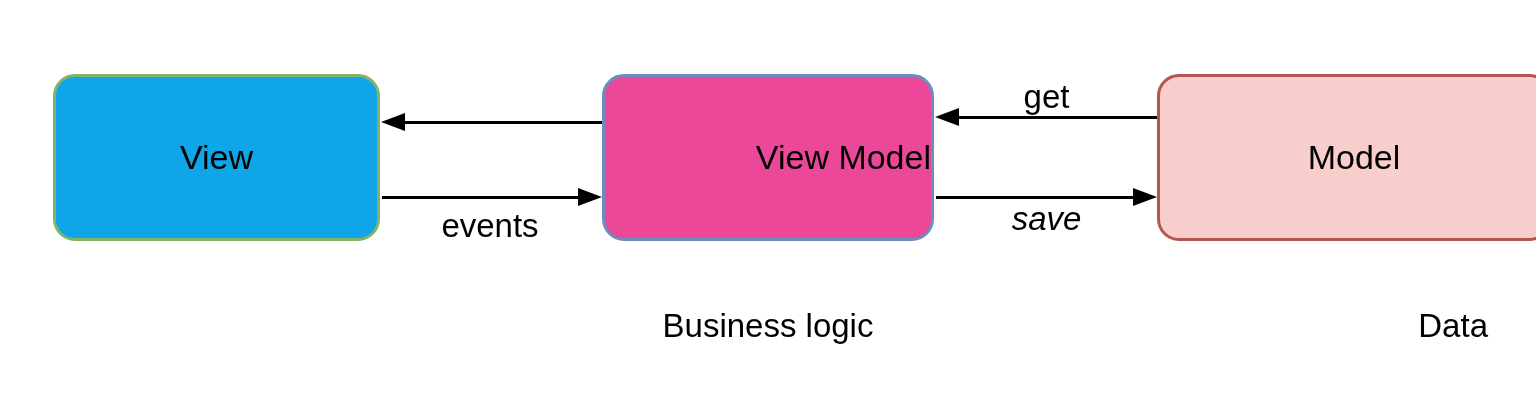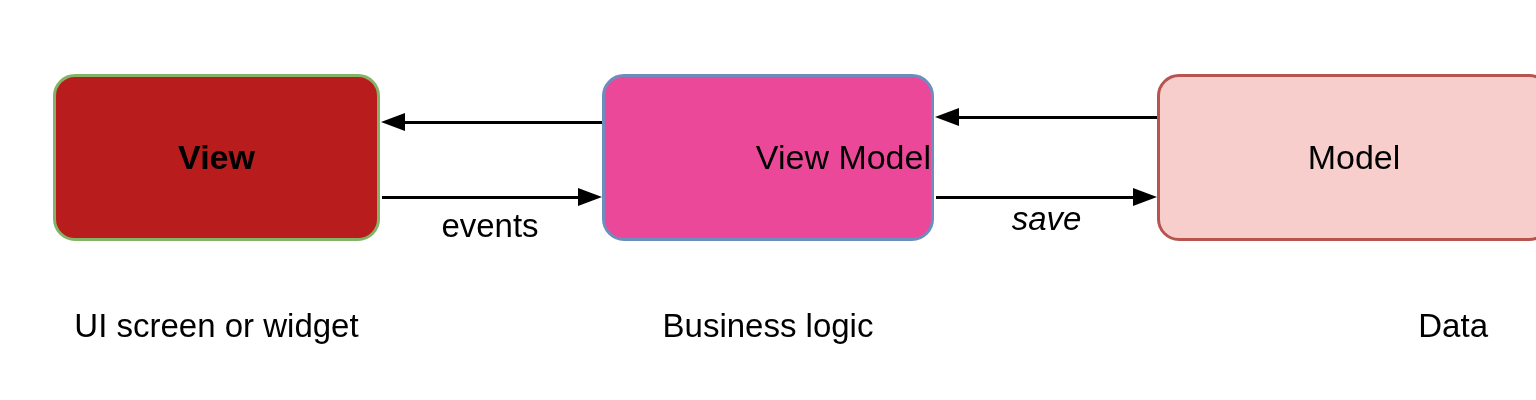--- a/index.html
+++ b/index.html
@@ -84,43 +84,43 @@
   }
   #caption-view       { left: 53px;   width: 327px; }
   #caption-view-model { left: 602px;  width: 332px; }
   #caption-model      { left: 1157px; width: 331px; text-align: right; }
 </style>
 </head>
 <body>
 
 <div class="canvas">
 
-  <div class="node" id="node-view" style="background-color: #b91c1c; border-color: rgb(130, 179, 102); font-weight: bold;">
+  <div class="node" id="node-view" style="background-color: #0ea5e9; border-color: rgb(130, 179, 102);">
     <span>View</span>
   </div>
 
   <div class="node" id="node-view-model" style="background-color: #ec4899; border-color: rgb(108, 142, 191); justify-content: flex-end;">
     <span>View Model</span>
   </div>
 
   <div class="node" id="node-model" style="background-color: rgb(248, 206, 204); border-color: rgb(184, 84, 80);">
     <span>Model</span>
   </div>
 
   <div class="edge-line" id="edge-values-line" style="background-color: rgb(0, 0, 0);"></div>
   <div class="arrowhead point-left" id="edge-values-arrowhead" style="border-right-color: rgb(0, 0, 0);"></div>
 
   <div class="edge-line" id="edge-events-line" style="background-color: rgb(0, 0, 0);"></div>
   <div class="arrowhead point-right" id="edge-events-arrowhead" style="border-left-color: rgb(0, 0, 0);"></div>
   <div class="edge-label" id="edge-events-label">events</div>
 
   <div class="edge-line" id="edge-get-line" style="background-color: rgb(0, 0, 0);"></div>
   <div class="arrowhead point-left" id="edge-get-arrowhead" style="border-right-color: rgb(0, 0, 0);"></div>
+  <div class="edge-label" id="edge-get-label">get</div>
 
   <div class="edge-line" id="edge-save-line" style="background-color: rgb(0, 0, 0);"></div>
   <div class="arrowhead point-right" id="edge-save-arrowhead" style="border-left-color: rgb(0, 0, 0);"></div>
   <div class="edge-label" id="edge-save-label">save</div>
 
-  <div class="caption" id="caption-view">UI screen or widget</div>
   <div class="caption" id="caption-view-model">Business logic</div>
   <div class="caption" id="caption-model">Data</div>
 
 </div>
 
 </body></html>

